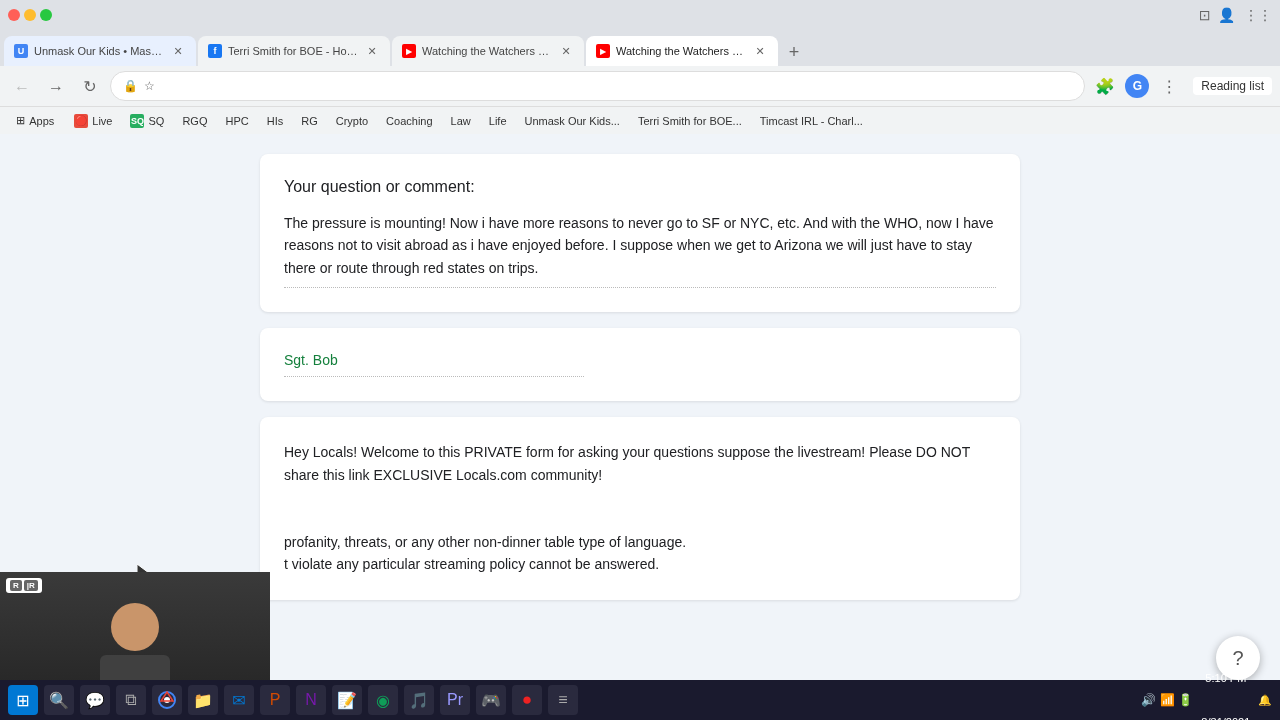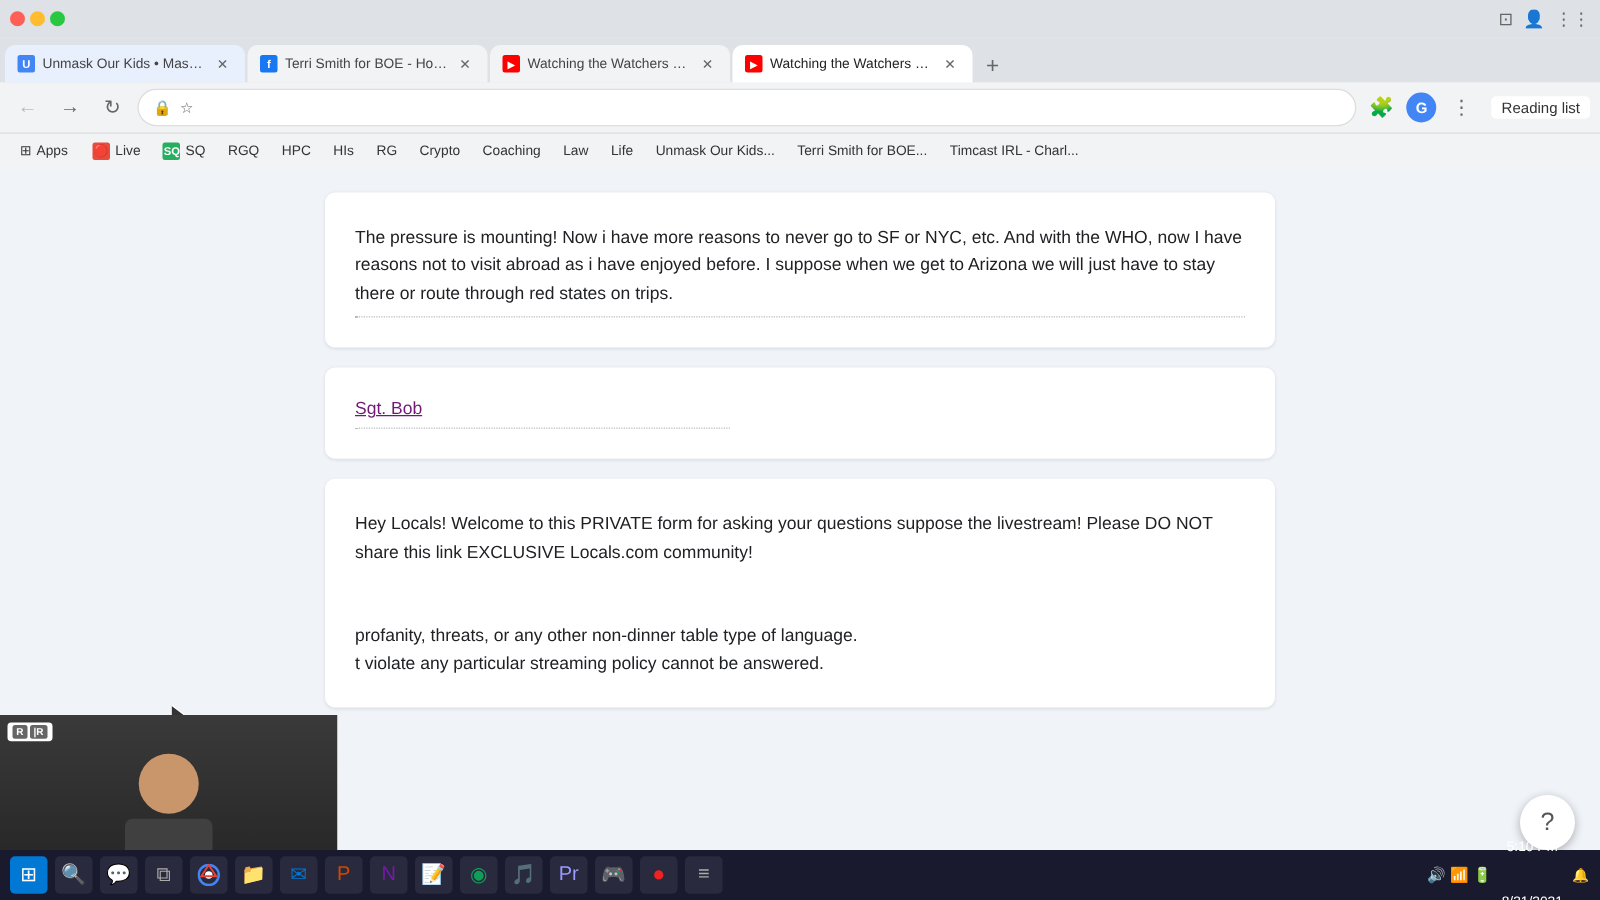--- a/index.html
+++ b/index.html
@@ -201,26 +201,25 @@
     .answer-text {
       font-size: 14px;
       color: #202124;
       line-height: 1.6;
       padding-bottom: 8px;
       border-bottom: 1px dotted #bbb;
     }
 
     .answer-short {
       font-size: 14px;
-      color: #701a75;
+      color: #15803d;
       padding-bottom: 8px;
       border-bottom: 1px dotted #bbb;
       display: inline-block;
       min-width: 300px;
-      text-decoration: underline;
     }
 
     .rules-title {
       font-size: 20px;
       font-weight: 700;
       color: #202124;
       margin-bottom: 12px;
     }
 
     .rules-text {
@@ -486,20 +485,21 @@
         <span>Timcast IRL - Charl...</span>
       </div>
     </div>
   </div>
 
 </div>
 
 <div class="page-content">
 
   <div class="form-card">
+    <div class="question-label">Your question or comment:</div>
     <div class="answer-text">The pressure is mounting!  Now i have more reasons to never go to SF or NYC, etc.  And with the WHO, now I have reasons not to visit abroad as i have enjoyed before.  I suppose when we get to Arizona we will just have to stay there or route through red states on trips.</div>
   </div>
 
   <div class="form-card">
     <div>
       <span class="answer-short">Sgt. Bob</span>
     </div>
     <div style="position:absolute; left:8px; top:60px;">
       
     </div>

